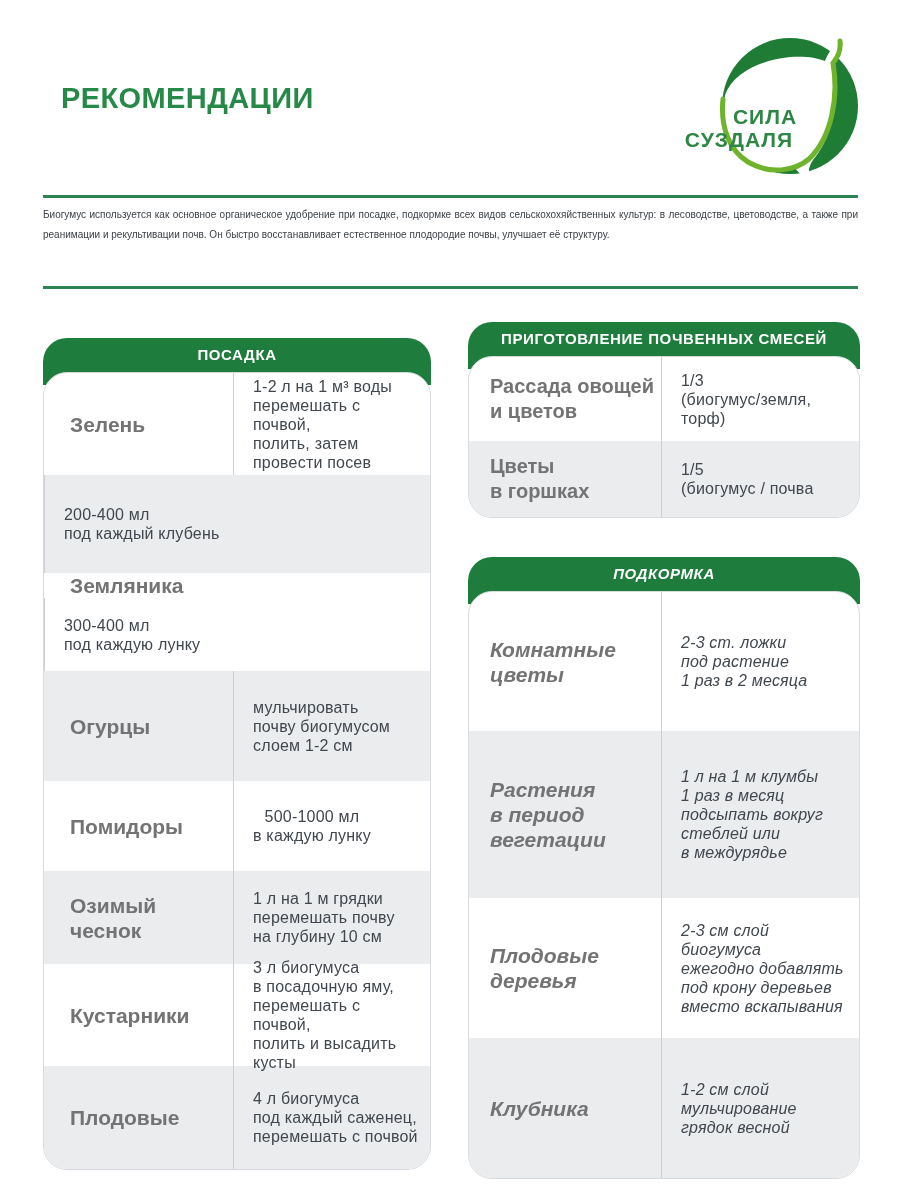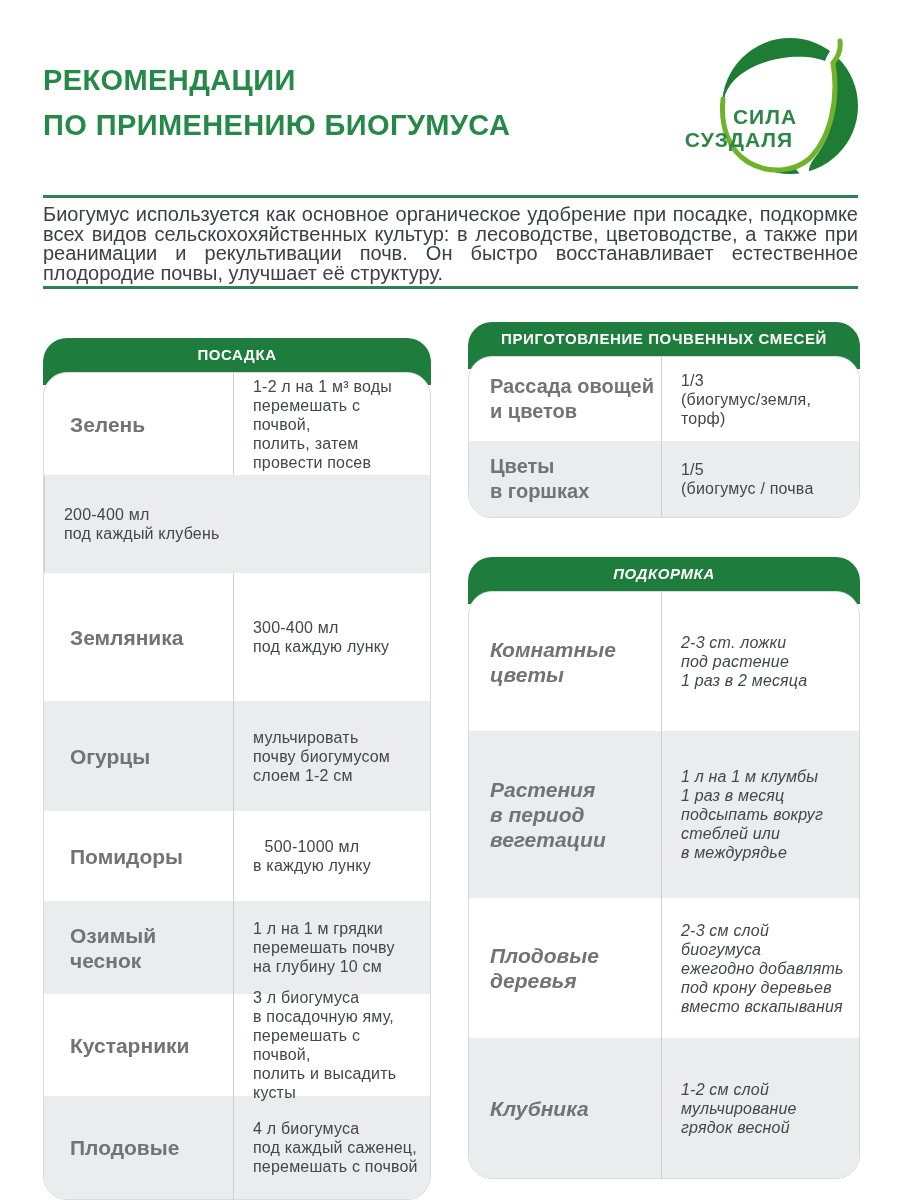--- a/index.html
+++ b/index.html
@@ -2,33 +2,33 @@
 <html lang="ru"><head>
 <meta charset="utf-8">
 <style>
   html,body{margin:0;padding:0;background:#ffffff;}
   .page{
     position:relative;width:900px;height:1200px;background:#ffffff;
     font-family:"Liberation Sans",sans-serif;overflow:hidden;
   }
   
   .title{
-    position:absolute;left:43px;top:58px;margin:0;
+    position:absolute;left:43px;top:58px;margin:18px;
     color:#278947;font-size:29px;font-weight:700;line-height:45px;letter-spacing:.4px;
   }
   .logo{position:absolute;top:33px;right:37px;width:228px;height:150px;}
   .logo svg{display:block;width:100%;height:100%;overflow:visible;}
   .logo text{font-family:"Liberation Sans",sans-serif;}
   
   .rule{position:absolute;left:43px;width:815px;height:3px;background:#2e8355;border:none;margin:0;}
   .rule-top{top:195px;}
   .rule-bottom{top:286px;}
   .intro{
     position:absolute;left:43px;top:205px;width:815px;margin:0;
-    font-size:20px;line-height:19.5px;color:#3b4147;text-align:justify;
+    font-size:10px;line-height:19.5px;color:#3b4147;text-align:justify;
   }
   
   .col-left{position:absolute;left:43px;top:338px;width:388px;}
   .col-right{position:absolute;left:468px;top:322px;width:392px;}
   .card{position:relative;}
   .card + .card{margin-top:39px;font-style:italic;}
   .card-header{
     background:#1e7c3d;color:#ffffff;border-radius:24px 24px 0 0;height:47px;
     box-sizing:border-box;padding-top:8px;display:flex;justify-content:center;
     font-size:15px;font-weight:700;letter-spacing:.6px;
@@ -46,40 +46,39 @@
   }
   .col-right .cell.name{width:192px;padding-left:21px;}
   .t-smesi .cell.name{font-size:20px;}
   .cell.value{
     flex:1;border-left:1px solid #ccd0d4;padding:6px 10px 6px 19px;
     font-size:16px;line-height:19px;color:#41474e;letter-spacing:.2px;
   }
   
   .t-posadka div.row:nth-of-type(1){height:102px;}
   .t-posadka div.row:nth-of-type(2){height:98px;}
-  .t-posadka div.row:nth-of-type(3){height:128px;}
+  .t-posadka div.row:nth-of-type(3){height:98px;flex-direction:column;}
   .t-posadka div.row:nth-of-type(4){height:110px;}
   .t-posadka div.row:nth-of-type(5){height:90px;text-align:center;}
   .t-posadka div.row:nth-of-type(6){height:93px;}
   .t-posadka div.row:nth-of-type(7){height:102px;}
   .t-posadka div.row:nth-of-type(8){height:103px;}
   .t-smesi div.row:nth-of-type(1){height:84px;}
   .t-smesi div.row:nth-of-type(2){height:76px;}
   .t-podkormka div.row:nth-of-type(1){height:139px;}
   .t-podkormka div.row:nth-of-type(2){height:167px;}
   .t-podkormka div.row:nth-of-type(3){height:140px;}
   .t-podkormka div.row:nth-of-type(4){height:140px;}
 </style>
 </head>
 <body>
 
 <div class="page">
 
   <h1 class="title"><span>РЕКОМЕНДАЦИИ</span><br>
-    <span>ПО ПРИМЕНЕНИЮ БИОГУМУСА</span>
   </h1>
 
   <div class="logo">
     <svg viewBox="0 0 228 150">
       <circle cx="155" cy="73" r="68" fill="#1e7c35"></circle>
       <path d="M 90,62 C 98,40 126,27 155,24 C 168,23 181,24 190,28
                C 193,20 198,13 204,8 C 205,15 202,23 197,29
                C 205,66 198,104 178,127 C 174,133 172,140 176,146
                C 168,144 162,139 159,133 C 133,141 108,131 96,112
                C 89,100 87,80 90,62 Z" fill="#ffffff"></path>

